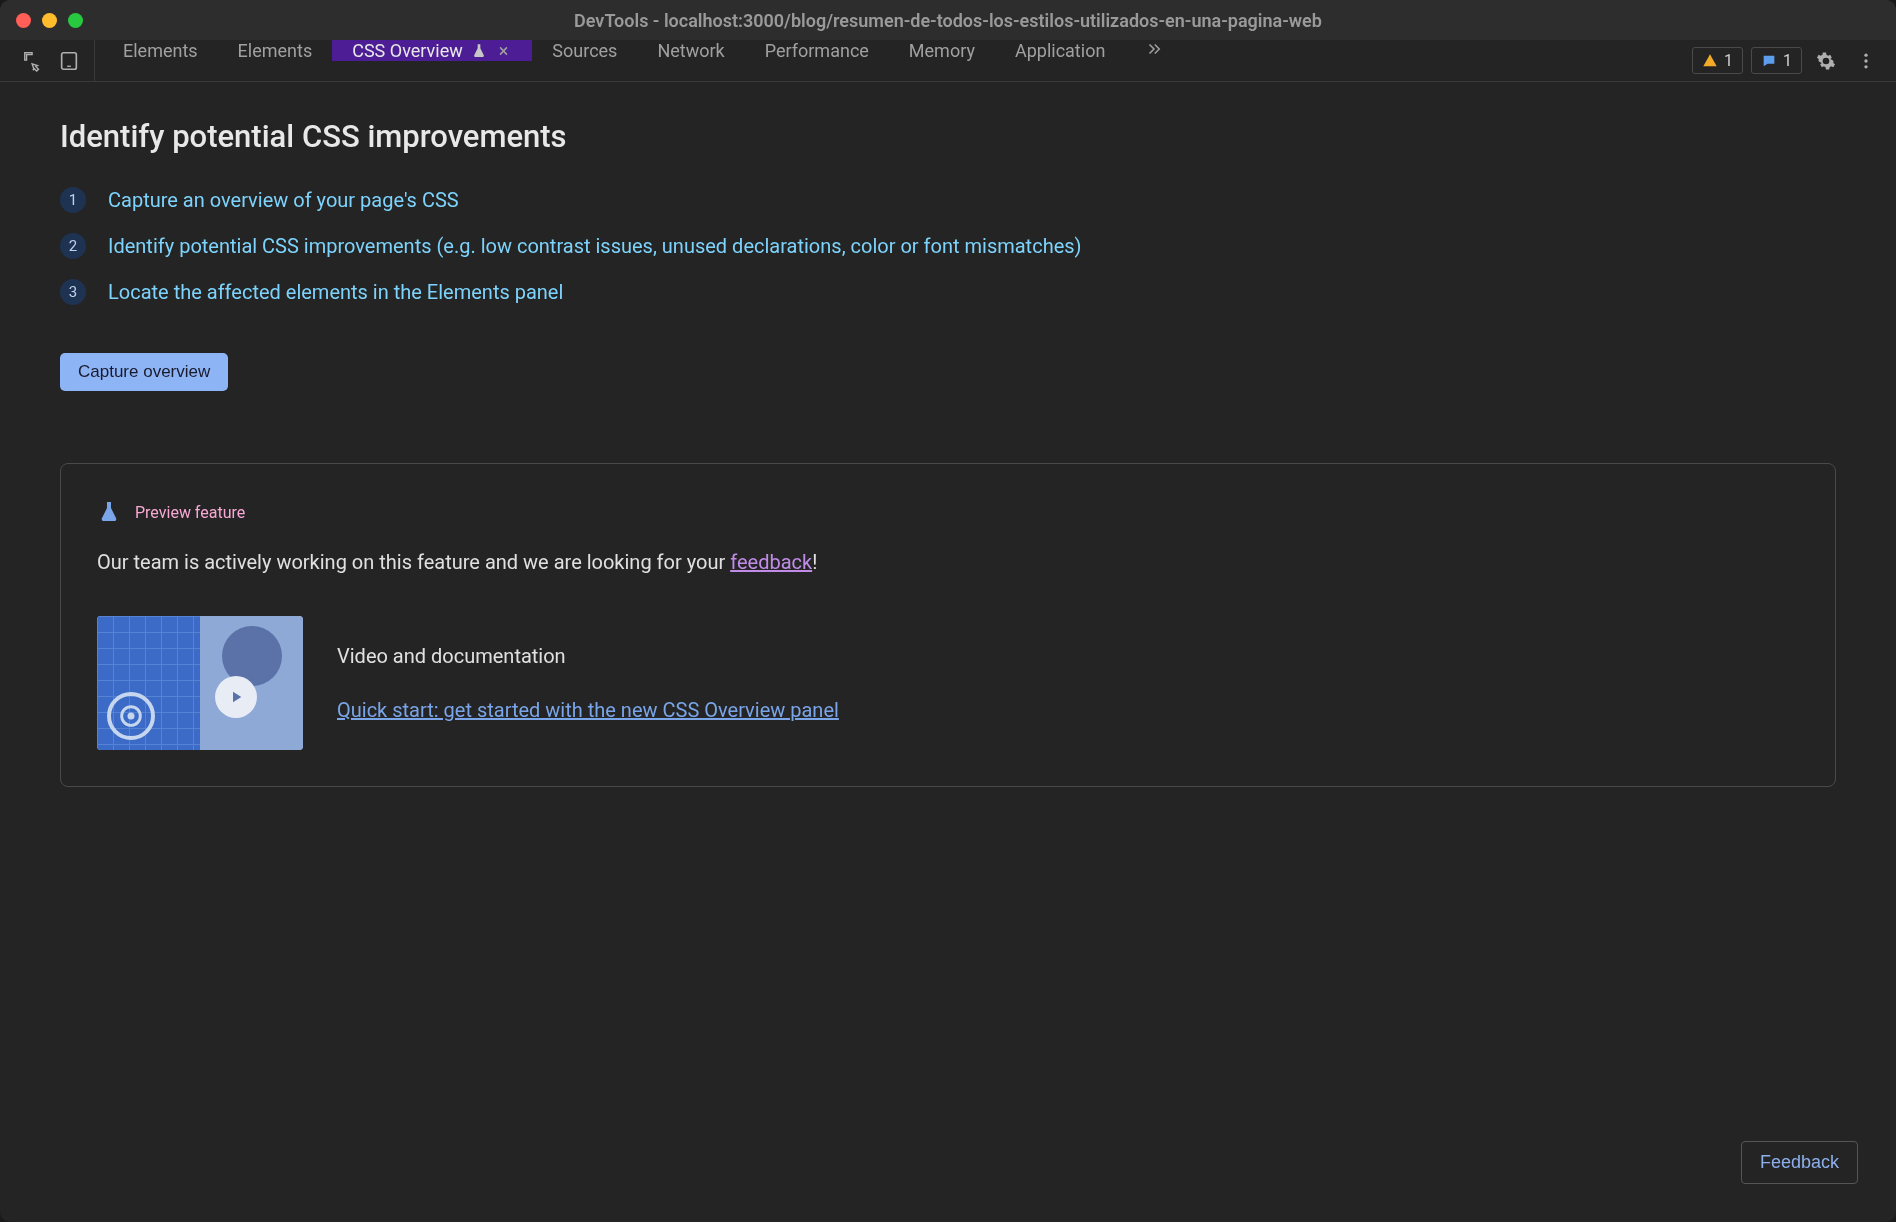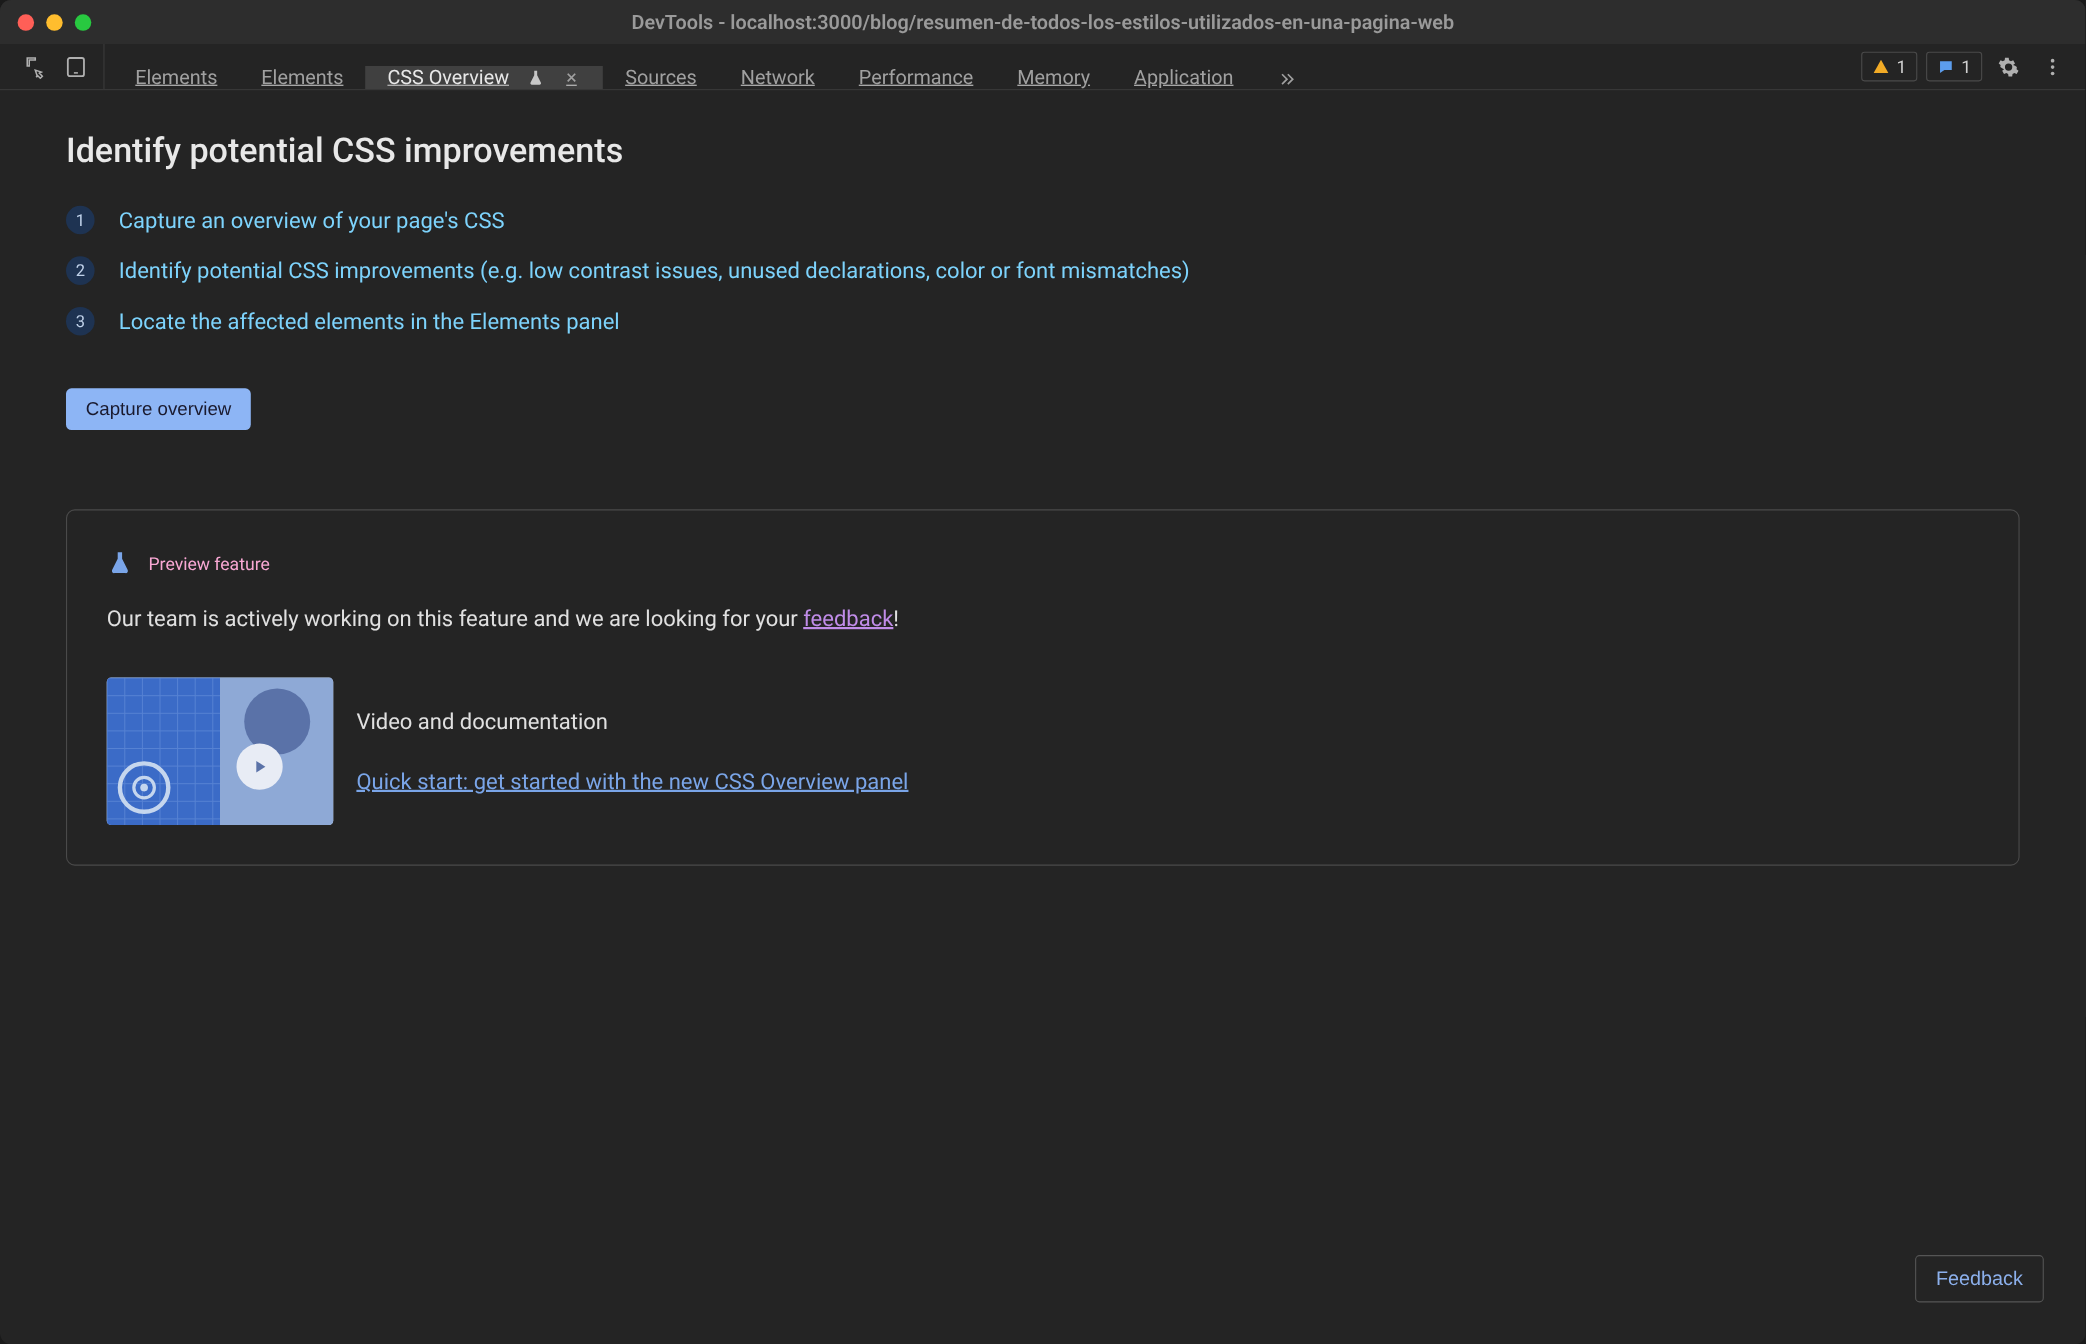--- a/index.html
+++ b/index.html
@@ -74,36 +74,34 @@
       height: 22px;
       display: flex;
       align-items: center;
       justify-content: center;
     }
     .tool-icon svg {
       fill: #b0b0b0;
     }
     .tabs {
       display: flex;
-      align-items: flex-end;
-      text-decoration: underline;
+      align-items: flex-start;
     }
     .tab {
       padding: 0 20px;
       display: flex;
       align-items: center;
       font-size: 18px;
       color: #a0a0a0;
       cursor: pointer;
       gap: 8px;
     }
     .tab.active {
-      background: #404040;
+      background: #4c1d95;
       color: #e8e8e8;
-      gap: 16px;
     }
     .tab-close {
       font-size: 18px;
       color: #a0a0a0;
       padding: 0 4px;
     }
     .flask-icon {
       width: 16px;
       height: 16px;
     }
@@ -211,21 +209,21 @@
       font-size: 20px;
       color: #e0e0e0;
       margin-bottom: 42px;
     }
     .preview-link {
       color: #c08ce8;
       text-decoration: underline;
     }
     .doc-section {
       display: flex;
-      gap: 21px;
+      gap: 34px;
       align-items: center;
     }
     .doc-thumb {
       width: 206px;
       height: 134px;
       background: #c5d6ee;
       border-radius: 4px;
       overflow: hidden;
       position: relative;
       display: flex;

